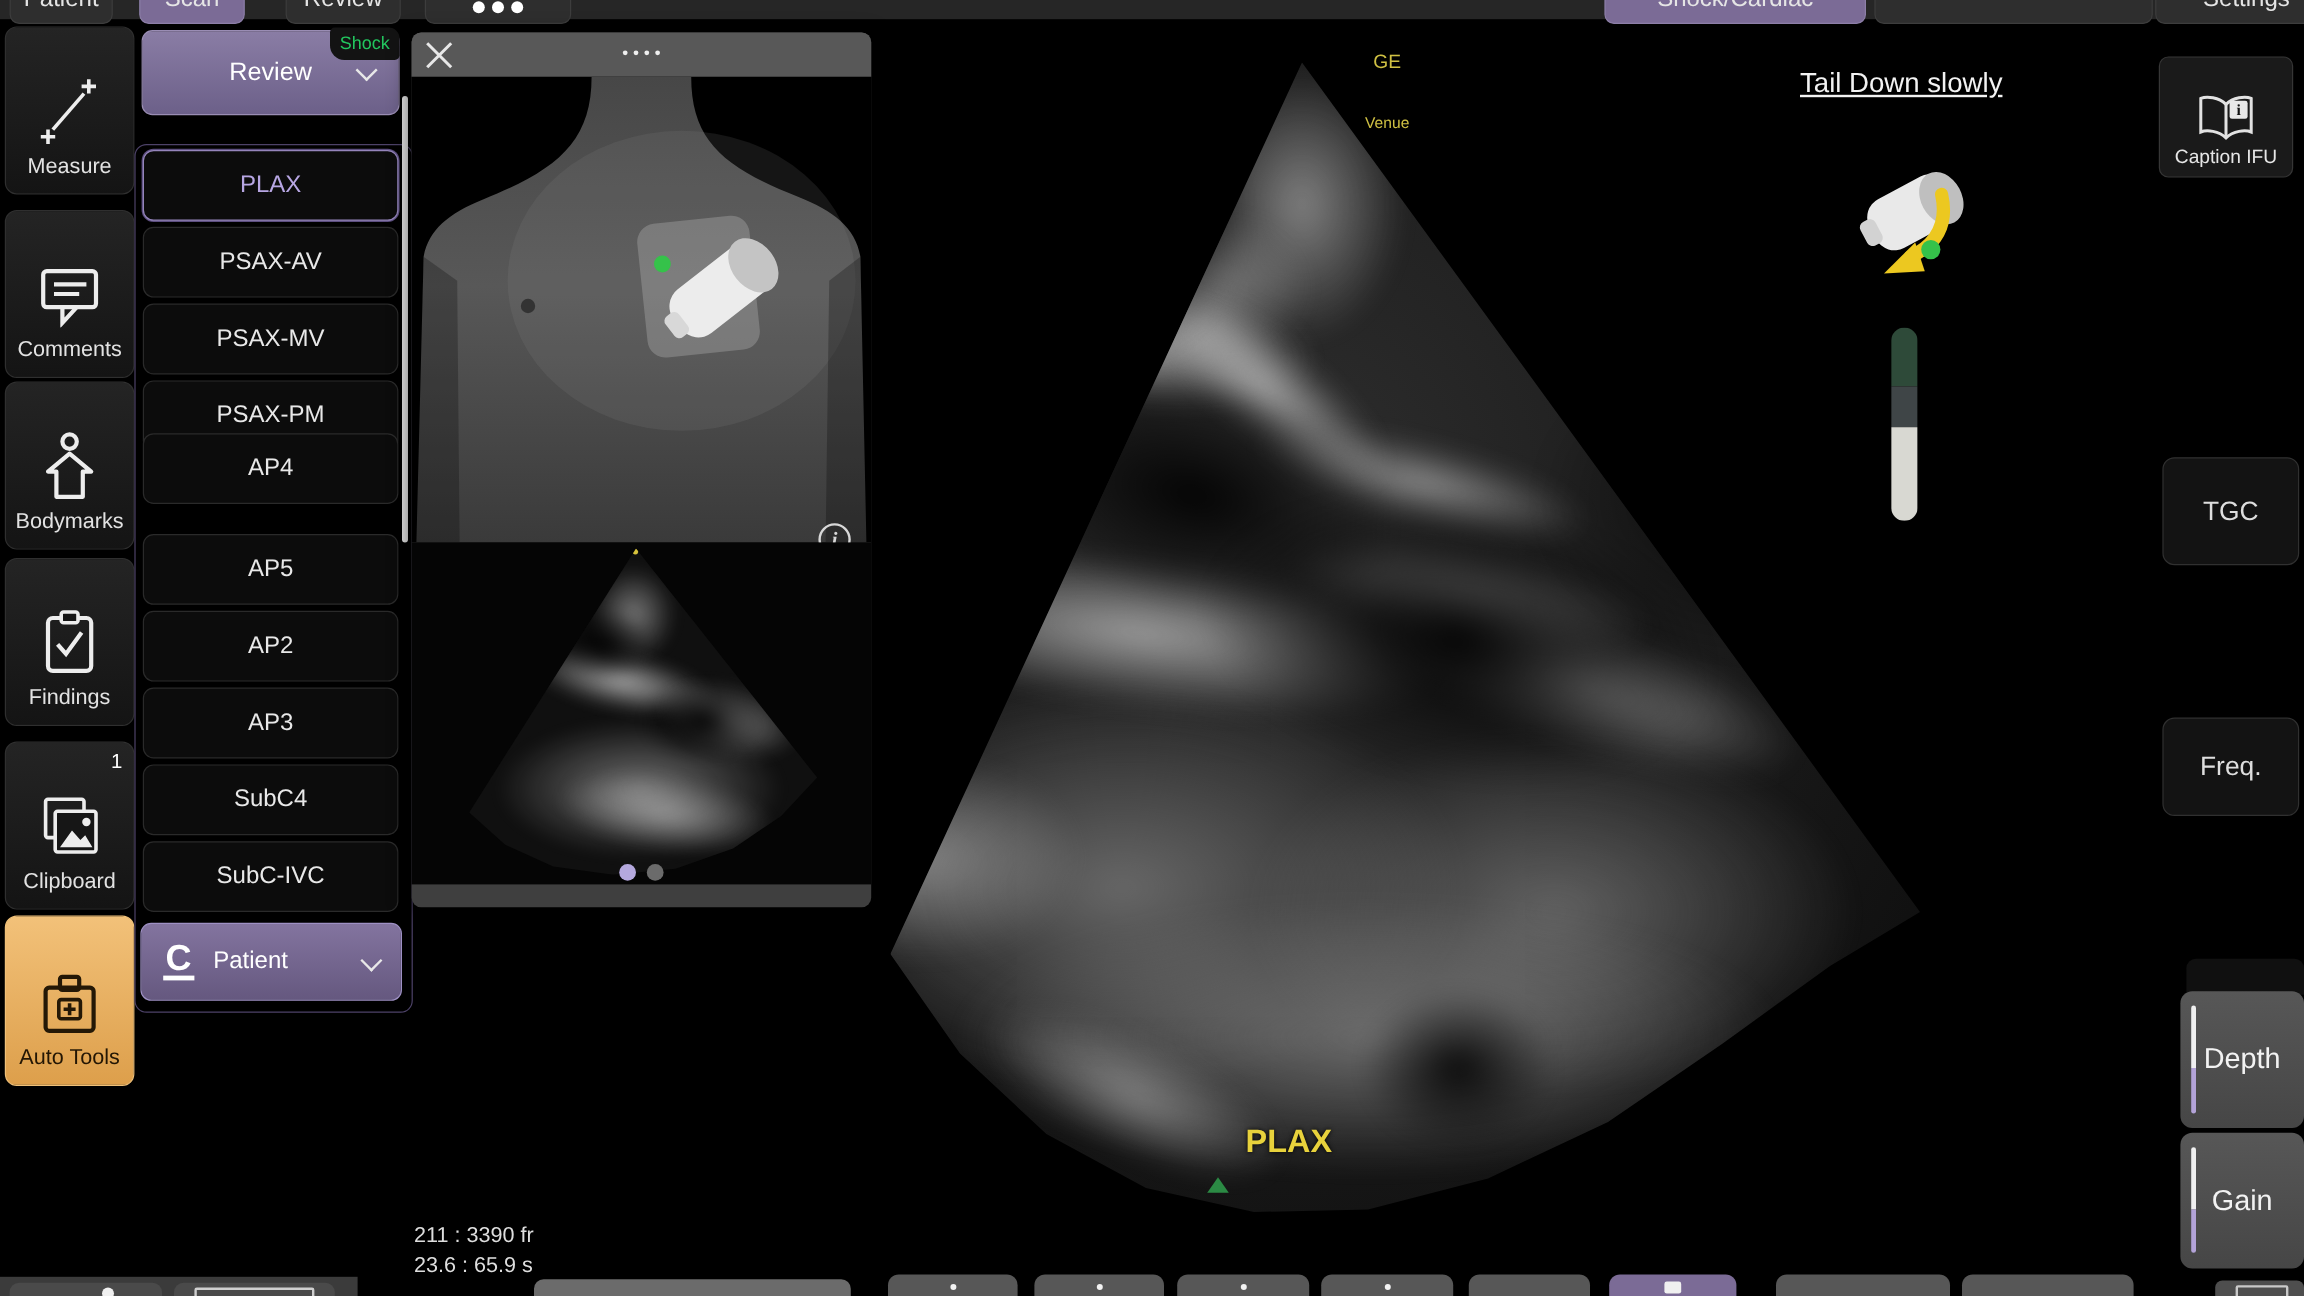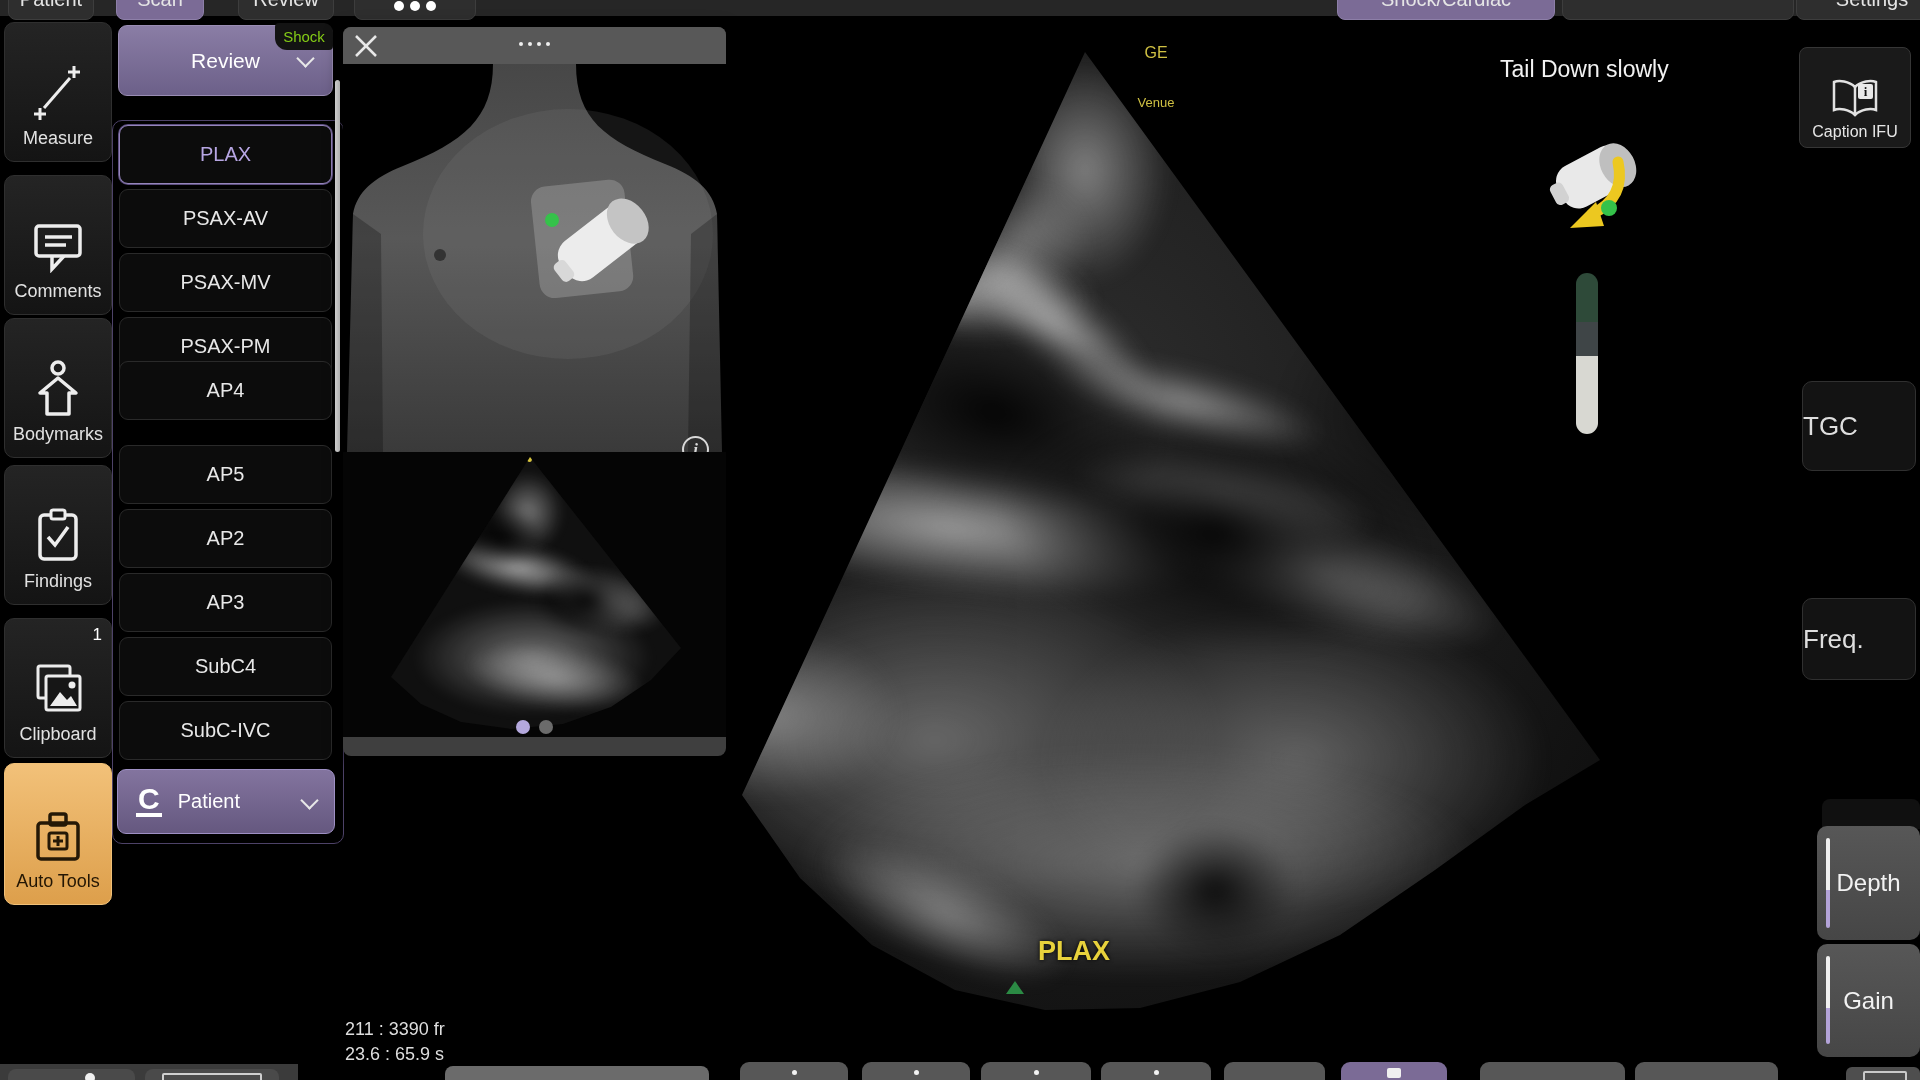--- a/index.html
+++ b/index.html
@@ -25,21 +25,21 @@
   #sb-measure{top:22px;} #sb-comments{top:175px;} #sb-bodymarks{top:318px;}
   #sb-findings{top:465px;} #sb-clipboard{top:618px;} 
   #sb-autotools{top:763px;height:142px;background:linear-gradient(#f2c179,#dd9f4b);border-color:#f0c078;}
   #sb-autotools .lbl{color:#231604;}
   #clip-badge{position:absolute;top:6px;right:9px;font-size:17px;color:#fff;}
   
   #views-frame{position:absolute;left:112px;top:120px;width:230px;height:722px;border:1px solid #4d4268;border-radius:10px;}
   #preset-btn{position:absolute;left:118px;top:25px;width:213px;height:69px;border-radius:9px;
     background:linear-gradient(var(--accent-purple-light,#8a7da5),#6c6089);border:1px solid #9a8db4;
     display:flex;align-items:center;justify-content:center;font-size:21px;color:#fff;}
-  #preset-badge{position:absolute;right:-1px;top:-3px;width:58px;height:27px;background:#131313;color:#84cc16;
+  #preset-badge{position:absolute;right:-1px;top:-3px;width:58px;height:27px;background:#131313;color:#22c55e;
     font-size:15px;display:flex;align-items:center;justify-content:center;border-radius:4px 9px 4px 12px;}
   .chev{width:11px;height:11px;border-right:2px solid #e8e8e8;border-bottom:2px solid #e8e8e8;transform:rotate(45deg);}
   #preset-btn .chev{position:absolute;right:20px;top:26px;}
   .view-btn{position:absolute;left:119px;width:211px;height:57px;border-radius:9px;background:#0c0c0c;
     border:1px solid #2a2a2a;display:flex;align-items:center;justify-content:center;font-size:20px;color:#e8e8e8;}
   .view-btn.selected{border-color:#9585bb;color:var(--selected-text,#b7a6e3);box-shadow:0 0 0 1px #5d4f80;}
   #scroll-thumb{position:absolute;left:335px;top:80px;width:5px;height:372px;background:#eaeaea;border-radius:3px;}
   #guidance-btn{position:absolute;left:117px;top:769px;width:216px;height:63px;border-radius:9px;
     background:linear-gradient(#83749f,#65587f);border:1px solid #9e90c4;display:flex;align-items:center;color:#fff;}
   #guidance-logo{font-size:30px;font-weight:bold;margin-left:18px;line-height:26px;border-bottom:4px solid #fff;padding:0 2px 1px 2px;}
@@ -92,35 +92,35 @@
   #f12{left:630px;top:630px;width:270px;height:170px;opacity:.5;}
   #f13{left:810px;top:865px;width:270px;height:95px;transform:rotate(25deg);opacity:.5;}
   #d1{left:825px;top:320px;width:340px;height:185px;transform:rotate(14deg);opacity:.92;}
   #d2{left:1000px;top:415px;width:430px;height:235px;transform:rotate(10deg);opacity:.95;}
   #d3{left:1135px;top:825px;width:160px;height:130px;opacity:.9;}
   #d4{left:830px;top:70px;width:210px;height:230px;opacity:.8;}
   #d5{left:1280px;top:280px;width:390px;height:270px;opacity:.7;}
   
   #ge-logo{position:absolute;left:1124px;top:46px;width:64px;text-align:center;color:var(--ge-gold,#cfc043);line-height:14px;}
   #ge-logo .l1{font-size:16px;font-weight:normal;} #ge-logo .l2{font-size:13px;margin-top:36px;}
-  #instruction{position:absolute;left:1500px;top:56px;font-size:23px;color:#f2f2f2;}
+  #instruction{position:absolute;left:1500px;top:56px;font-size:23px;color:#f2f2f2;text-decoration:underline;}
   #probe-arrow{position:absolute;left:1548px;top:140px;}
   #qbar{position:absolute;left:1576px;top:273px;width:22px;height:161px;border-radius:11px;overflow:hidden;display:flex;flex-direction:column;}
   #qbar .s1{height:49px;background:var(--quality-green,#2e4a39);}
   #qbar .s2{height:34px;background:var(--quality-gray,#3f4547);}
   #qbar .s3{height:78px;background:var(--quality-light,#d8d8d2);}
   #plax-label{position:absolute;left:1038px;top:936px;font-size:27px;font-weight:bold;color:var(--annotation-yellow,#e8d23c);text-shadow:0 0 4px #000;}
   #green-marker{position:absolute;left:1006px;top:981px;width:0;height:0;border-left:9px solid transparent;border-right:9px solid transparent;border-bottom:13px solid #2b8a44;}
   #counters{position:absolute;left:345px;top:1017px;font-size:18px;color:#dedede;line-height:25px;}
   
   #btn-ifu{position:absolute;left:1799px;top:47px;width:112px;height:101px;background:#1a1a1a;border:1px solid #363636;border-radius:8px;
     display:flex;flex-direction:column;align-items:center;justify-content:flex-end;padding-bottom:6px;box-sizing:border-box;}
   #btn-ifu .lbl{font-size:16px;color:#e6e6e6;margin-top:5px;}
   .rt-btn{position:absolute;left:1802px;width:112px;background:#131313;border:1px solid #303030;border-radius:10px;
-    display:flex;align-items:center;justify-content:flex-start;font-size:26px;color:#dedede;}
+    display:flex;align-items:center;justify-content:center;font-size:22px;color:#dedede;}
   #btn-tgc{top:381px;height:88px;}
   #btn-freq{top:598px;height:80px;}
   #depth-tab{position:absolute;left:1822px;top:799px;width:98px;height:30px;background:#101010;border-radius:8px 8px 0 0;}
   .dg-btn{position:absolute;left:1817px;width:103px;background:linear-gradient(#575757,#464646);border-radius:10px;
     display:flex;align-items:center;justify-content:center;font-size:24px;color:#f2f2f2;}
   #btn-depth{top:826px;height:114px;}
   #btn-gain{top:944px;height:113px;}
   .vline{position:absolute;left:9px;top:12px;width:4px;border-radius:2px;}
   .vline .w{background:#f0f0f0;width:4px;border-radius:2px 2px 0 0;}
   .vline .p{background:#b3a3d8;width:4px;border-radius:0 0 2px 2px;}

